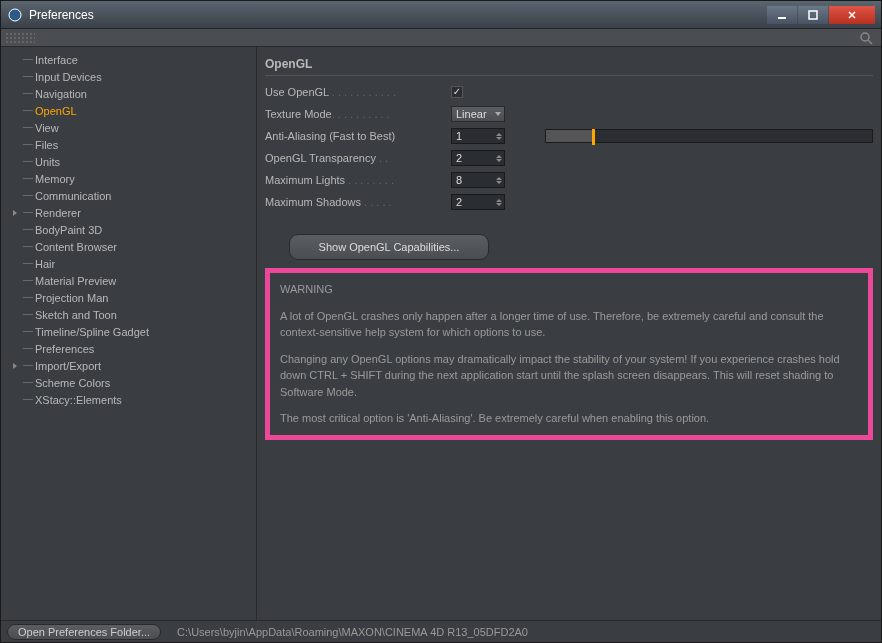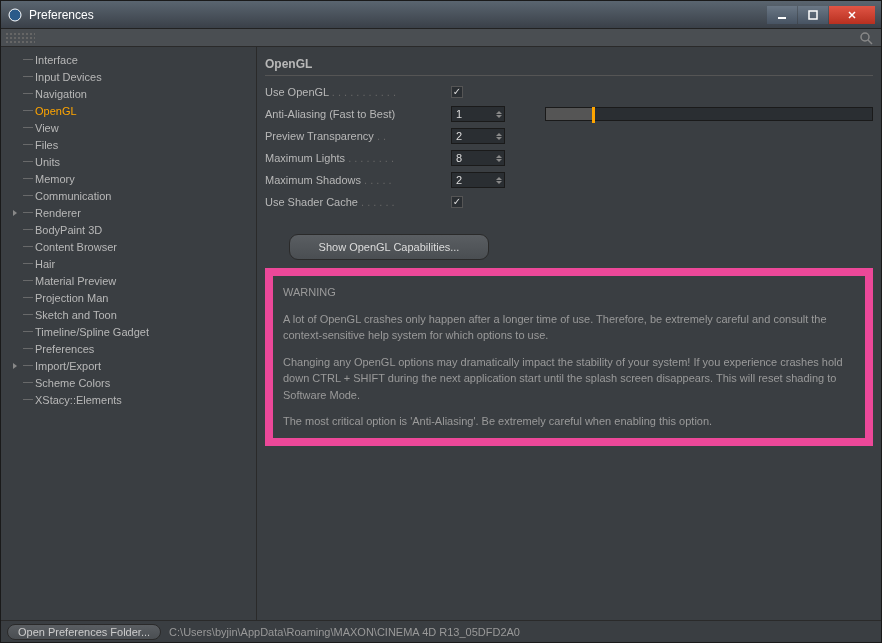--- a/index.html
+++ b/index.html
@@ -48,25 +48,25 @@
 .spinner-arrows span { width: 0; height: 0; border-left: 3px solid transparent; border-right: 3px solid transparent; }
 .spinner-up { border-bottom: 3px solid #888; }
 .spinner-down { border-top: 3px solid #888; }
 
 .slider-track { flex: 1; height: 14px; background: #2a2e32; border: 1px solid #1a1a1a; margin-left: 4px; position: relative; }
 .slider-fill { position: absolute; left: 0; top: 0; bottom: 0; width: 48px; background: #555; }
 .slider-handle { position: absolute; left: 46px; top: -1px; width: 3px; height: 16px; background: #ffa500; }
 
 .capab-btn { width: 200px; height: 26px; background: linear-gradient(to bottom, #5a5e62, #4a4e52); border: 1px solid #2a2a2a; border-radius: 9px; color: #ddd; display: flex; align-items: center; justify-content: center; margin: 22px 0 8px 24px; }
 
-.warning-box { border: 8px solid #ec4899; padding: 8px 10px; color: #9a9a9a; line-height: 1.5; }
+.warning-box { border: 5px solid #ec4899; padding: 8px 10px; color: #9a9a9a; line-height: 1.5; }
 .warning-box p { margin-bottom: 10px; }
 .warning-box p:last-child { margin-bottom: 0; }
 
-.statusbar { height: 22px; background: #3a3e42; border-top: 1px solid #2a2a2a; display: flex; align-items: center; padding: 0 6px; gap: 8px; }
+.statusbar { height: 22px; background: #3a3e42; border-top: 1px solid #2a2a2a; display: flex; align-items: center; padding: 0 6px; gap: 16px; }
 .status-btn { height: 16px; padding: 0 10px; background: linear-gradient(to bottom, #5a5e62, #4a4e52); border: 1px solid #2a2a2a; border-radius: 8px; color: #ccc; display: flex; align-items: center; }
 .status-path { color: #999; }
 </style>
 </head>
 <body>
 
 <div class="window">
 
   <div class="titlebar">
     <span class="titlebar-icon">
@@ -219,38 +219,45 @@
       </div>
 
     <div class="main">
       <div class="panel-header">OpenGL</div>
 
       <div class="field-row">
         <span class="field-label"><span>Use OpenGL</span> <span class="field-dots">. . . . . . . . . . .</span></span>
         <span class="checkbox checked"></span>
       </div>
 
+      <div class="field-row">
+        <span class="field-label"><span>Texture Mode</span><span class="field-dots">. . . . . . . . . .</span></span>
+        <div class="dropdown">
+            <span>Linear</span>
+            <span class="dropdown-arrow"></span>
+          </div>
+      </div>
 
       <div class="field-row">
         <span class="field-label"><span>Anti-Aliasing (Fast to Best)</span></span>
         <div class="spinner">
             <span>1</span>
             <div class="spinner-arrows">
               <span class="spinner-up"></span>
               <span class="spinner-down"></span>
             </div>
           </div>
         <div class="slider-track">
             <div class="slider-fill"></div>
             <div class="slider-handle"></div>
           </div>
       </div>
 
       <div class="field-row">
-        <span class="field-label"><span>Preview Transparency</span> <span class="field-dots">. .</span></span>
+        <span class="field-label"><span>OpenGL Transparency</span> <span class="field-dots">. .</span></span>
         <div class="spinner">
             <span>2</span>
             <div class="spinner-arrows">
               <span class="spinner-up"></span>
               <span class="spinner-down"></span>
             </div>
           </div>
       </div>
 
       <div class="field-row">
@@ -268,24 +275,20 @@
         <span class="field-label"><span>Maximum Shadows</span> <span class="field-dots">. . . . .</span></span>
         <div class="spinner">
             <span>2</span>
             <div class="spinner-arrows">
               <span class="spinner-up"></span>
               <span class="spinner-down"></span>
             </div>
           </div>
       </div>
 
-      <div class="field-row">
-        <span class="field-label"><span>Use Shader Cache</span> <span class="field-dots">. . . . . .</span></span>
-        <span class="checkbox checked"></span>
-      </div>
 
       <div class="capab-btn">Show OpenGL Capabilities...</div>
 
       <div class="warning-box">
         <p>WARNING</p>
         <p>A lot of OpenGL crashes only happen after a longer time of use. Therefore, be extremely careful and consult the context-sensitive help system for which options to use.</p>
         <p>Changing any OpenGL options may dramatically impact the stability of your system! If you experience crashes hold down CTRL + SHIFT during the next application start until the splash screen disappears. This will reset shading to Software Mode.</p>
         <p>The most critical option is 'Anti-Aliasing'. Be extremely careful when enabling this option.</p>
       </div>
     </div>

